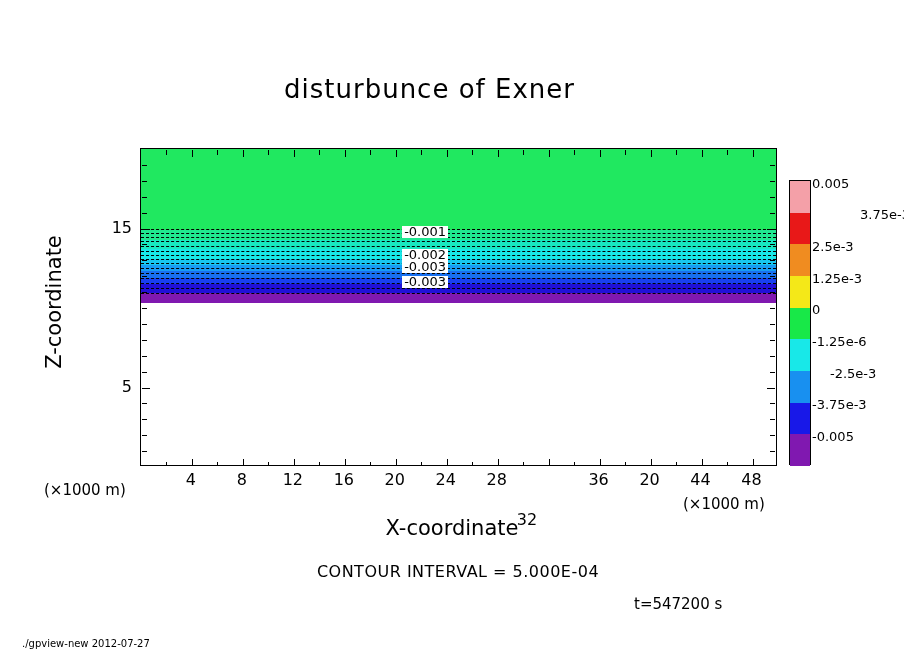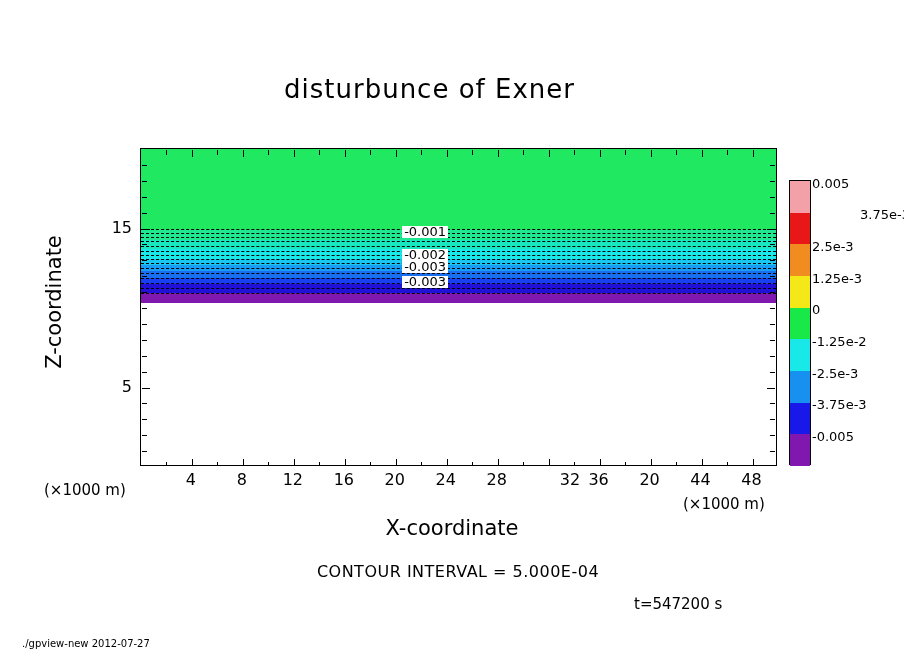--- a/index.html
+++ b/index.html
@@ -319,21 +319,21 @@
   </div>
 
   <div id="xticklabels">
       <div class="xlab" style="left: 190.96px;">4</div>
       <div class="xlab" style="left: 241.92px;">8</div>
       <div class="xlab" style="left: 292.88px;">12</div>
       <div class="xlab" style="left: 343.84px;">16</div>
       <div class="xlab" style="left: 394.8px;">20</div>
       <div class="xlab" style="left: 445.76px;">24</div>
       <div class="xlab" style="left: 496.72px;">28</div>
-      <div class="xlab" style="left: 570px;">32</div>
+      <div class="xlab" style="left: 527px; margin-top: 40px;">32</div>
       <div class="xlab" style="left: 598.64px;">36</div>
       <div class="xlab" style="left: 649.6px;">20</div>
       <div class="xlab" style="left: 700.56px;">44</div>
       <div class="xlab" style="left: 751.52px;">48</div>
     </div>
   <div id="yticklabels">
       <div class="ylab" style="top: 386.5px;">5</div>
       <div class="ylab" style="top: 227.5px;">15</div>
     </div>
 
@@ -358,19 +358,19 @@
       <div class="cb-cell" style="top: 190px; height: 31.6667px; background: rgb(24, 144, 240);"></div>
       <div class="cb-cell" style="top: 221.667px; height: 31.6667px; background: rgb(24, 24, 232);"></div>
       <div class="cb-cell" style="top: 253.333px; height: 31.6667px; background: rgb(128, 24, 176);"></div>
     </div>
   <div id="cblabels">
       <div class="cb-tick" style="top: 183.8px;">0.005</div>
       <div class="cb-tick" style="top: 215.467px; padding-left: 48px;">3.75e-3</div>
       <div class="cb-tick" style="top: 247.133px;">2.5e-3</div>
       <div class="cb-tick" style="top: 278.8px;">1.25e-3</div>
       <div class="cb-tick" style="top: 310.467px;">0</div>
-      <div class="cb-tick" style="top: 342.133px;">-1.25e-2</div>
-      <div class="cb-tick" style="top: 373.8px;">-2.5e-3</div>
+      <div class="cb-tick" style="top: 342.133px;">-1.25e-6</div>
+      <div class="cb-tick" style="top: 373.8px; margin-left: 18px;">-2.5e-3</div>
       <div class="cb-tick" style="top: 405.467px;">-3.75e-3</div>
       <div class="cb-tick" style="top: 437.133px;">-0.005</div>
     </div>
 
 </div>
 
 </body></html>

